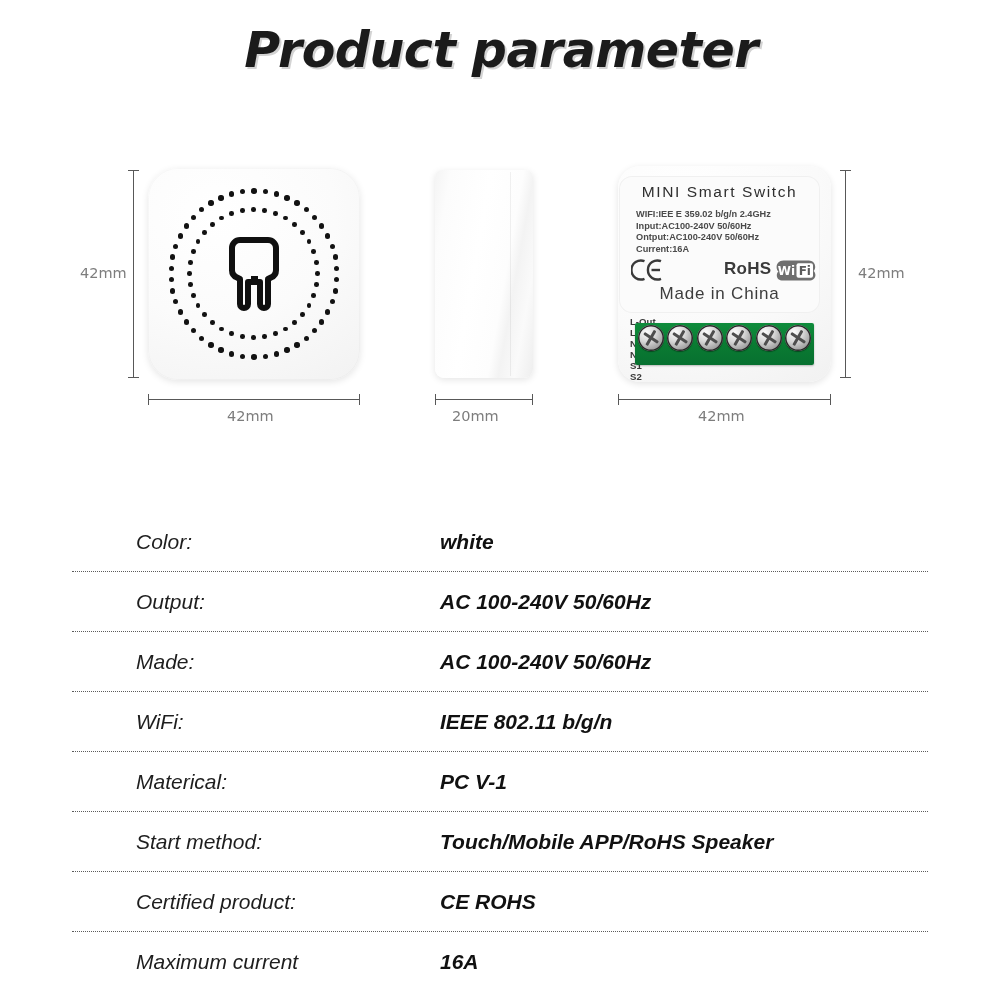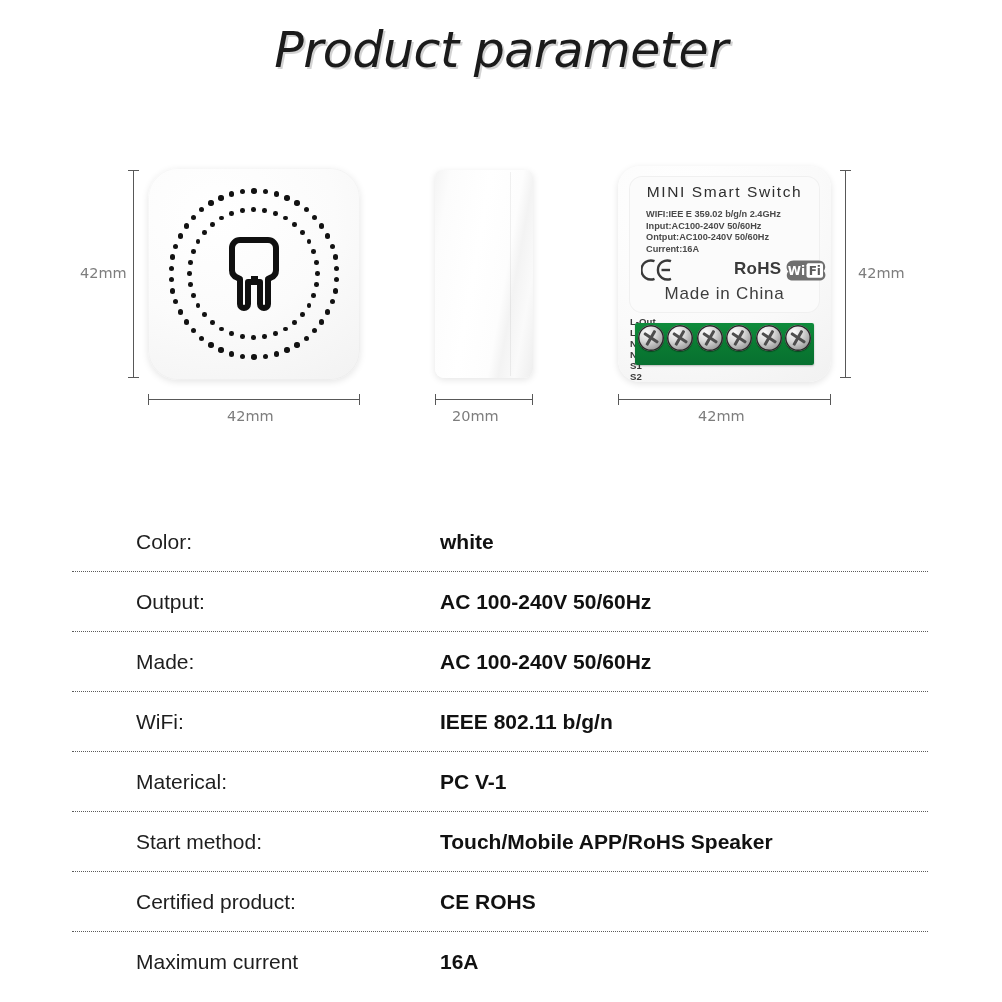--- a/index.html
+++ b/index.html
@@ -17,21 +17,21 @@
   }
 
   
   #page-title {
     position: absolute;
     left: 0;
     top: 22px;
     width: 1002px;
     text-align: center;
     font-size: 49px;
-    font-weight: 400;
+    font-weight: 700;
     font-style: italic;
     letter-spacing: -0.5px;
     color: #1b1b1b;
     text-shadow: 2px 2px 0 rgba(130,130,130,0.35);
     font-family: "DejaVu Sans", sans-serif;
   }
 
   
   #gallery {
     position: absolute;
@@ -105,21 +105,21 @@
     top: 26px;
     width: 213px;
     height: 216px;
     border-radius: 22px;
     background:
       radial-gradient(130% 120% at 30% 18%, #ffffff 0%, #fafafa 50%, #eeeeee 100%);
     box-shadow: 0 2px 7px rgba(0,0,0,0.11);
   }
   #label-panel {
     position: absolute;
-    left: 11px;
+    left: 1px;
     top: 10px;
     right: 11px;
     height: 137px;
     border-radius: 13px;
     background: #fbfbfb;
     box-shadow: inset 0 0 0 1px rgba(0,0,0,0.045);
     color: #3c3c3c;
   }
   #device-name {
     position: absolute;
@@ -272,20 +272,21 @@
     left: 72px;
     top: 512px;
     width: 856px;
   }
   .spec-row {
     position: relative;
     height: 59px;
     display: flex;
     align-items: center;
     border-bottom: 1px dotted #5c5c5c;
+    font-style: italic;
   }
   .spec-row:last-child { border-bottom: none; }
   .spec-label {
     width: 368px;
     padding-left: 64px;
     box-sizing: border-box;
     font-size: 21px;
     color: #1e1e1e;
     font-weight: 400;
   }

